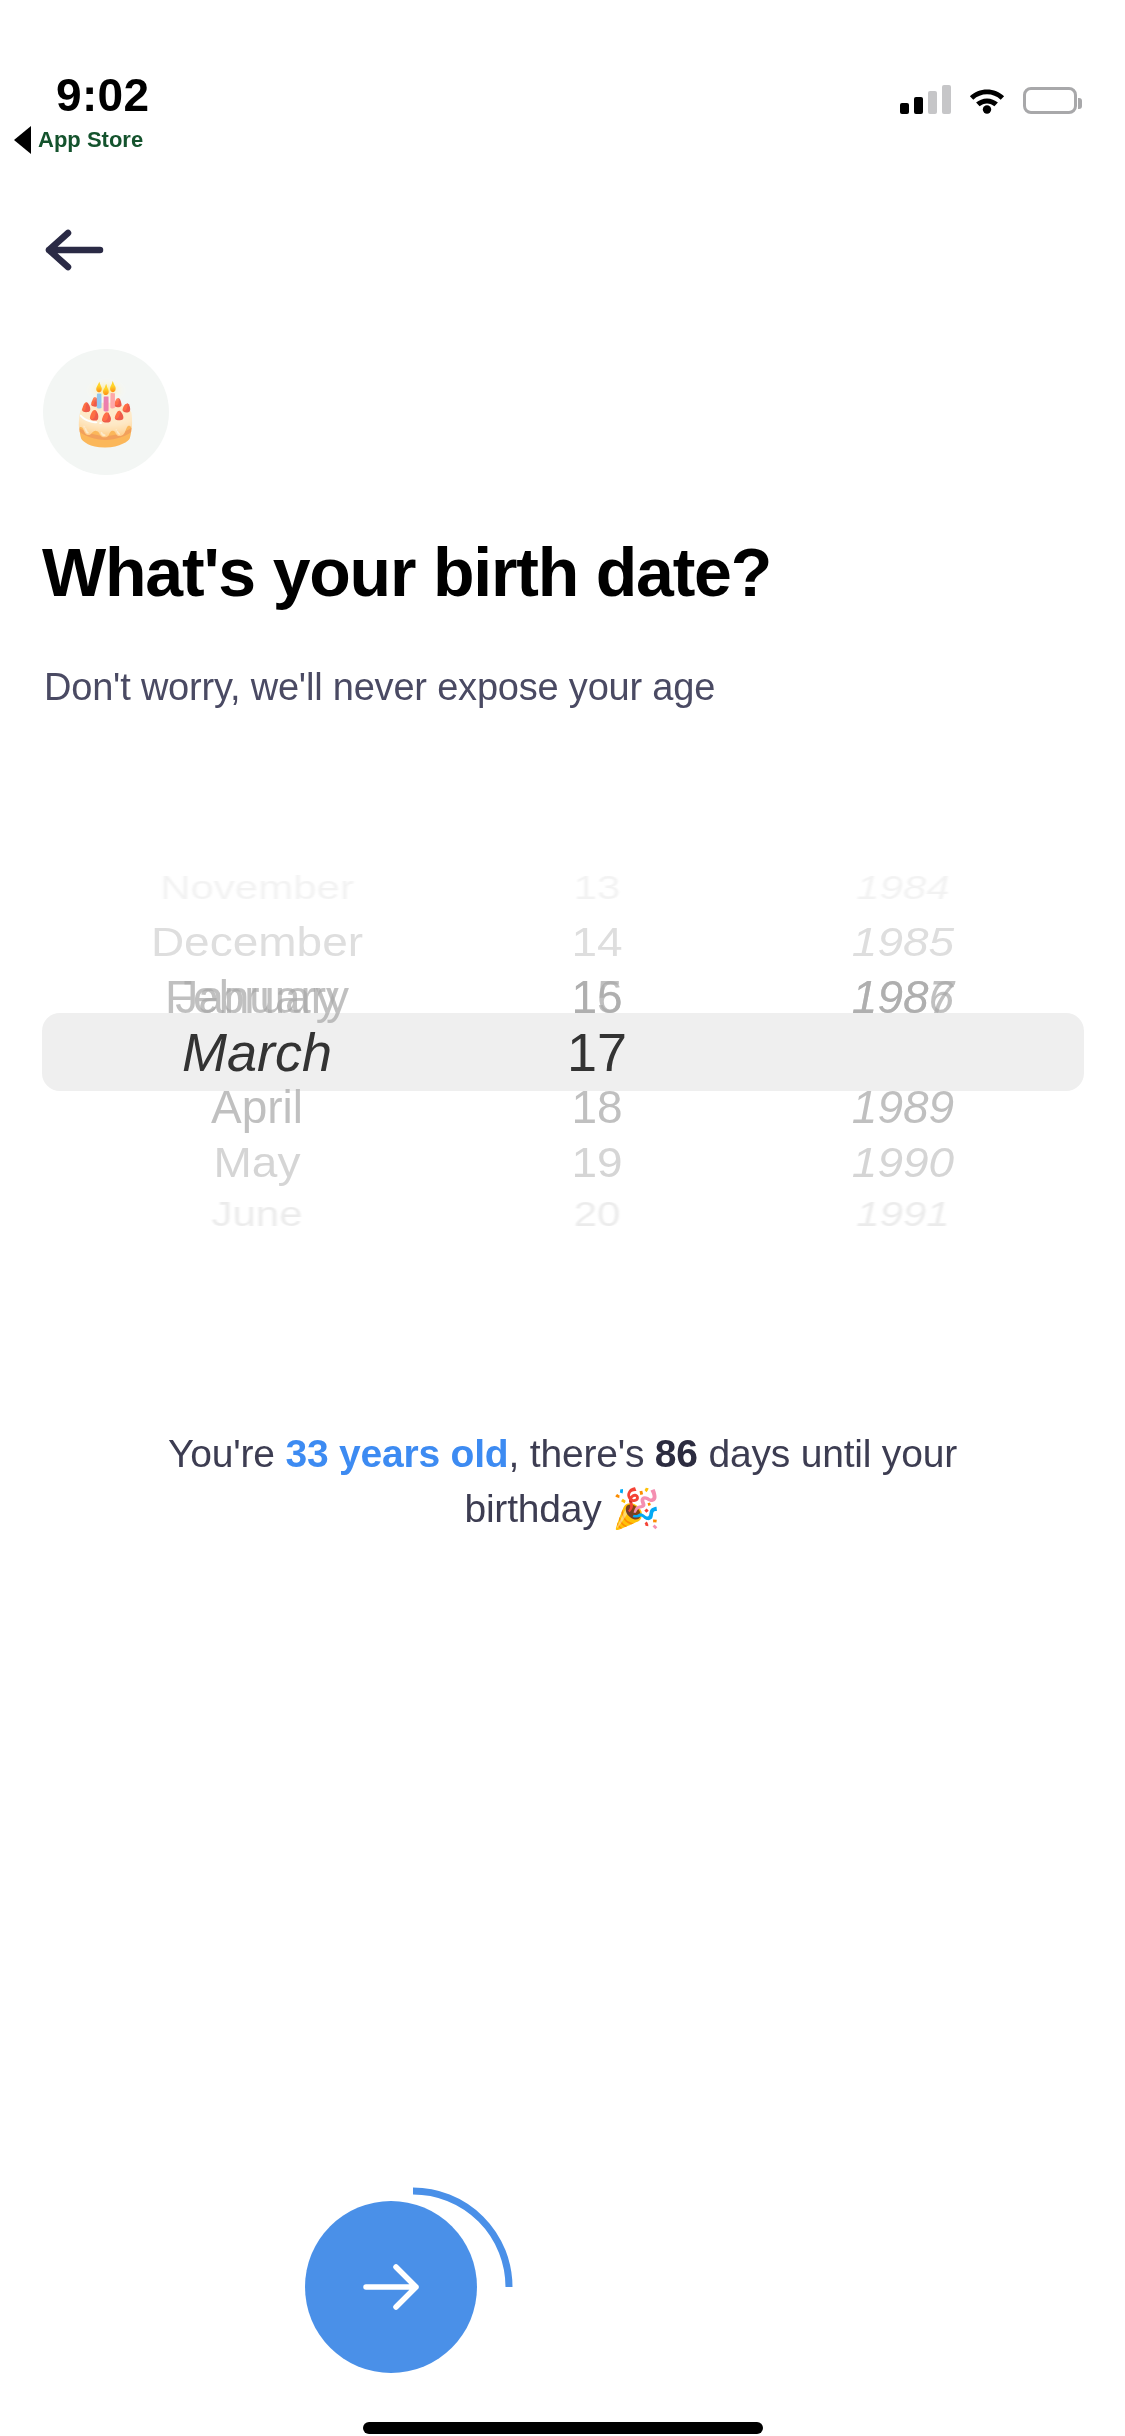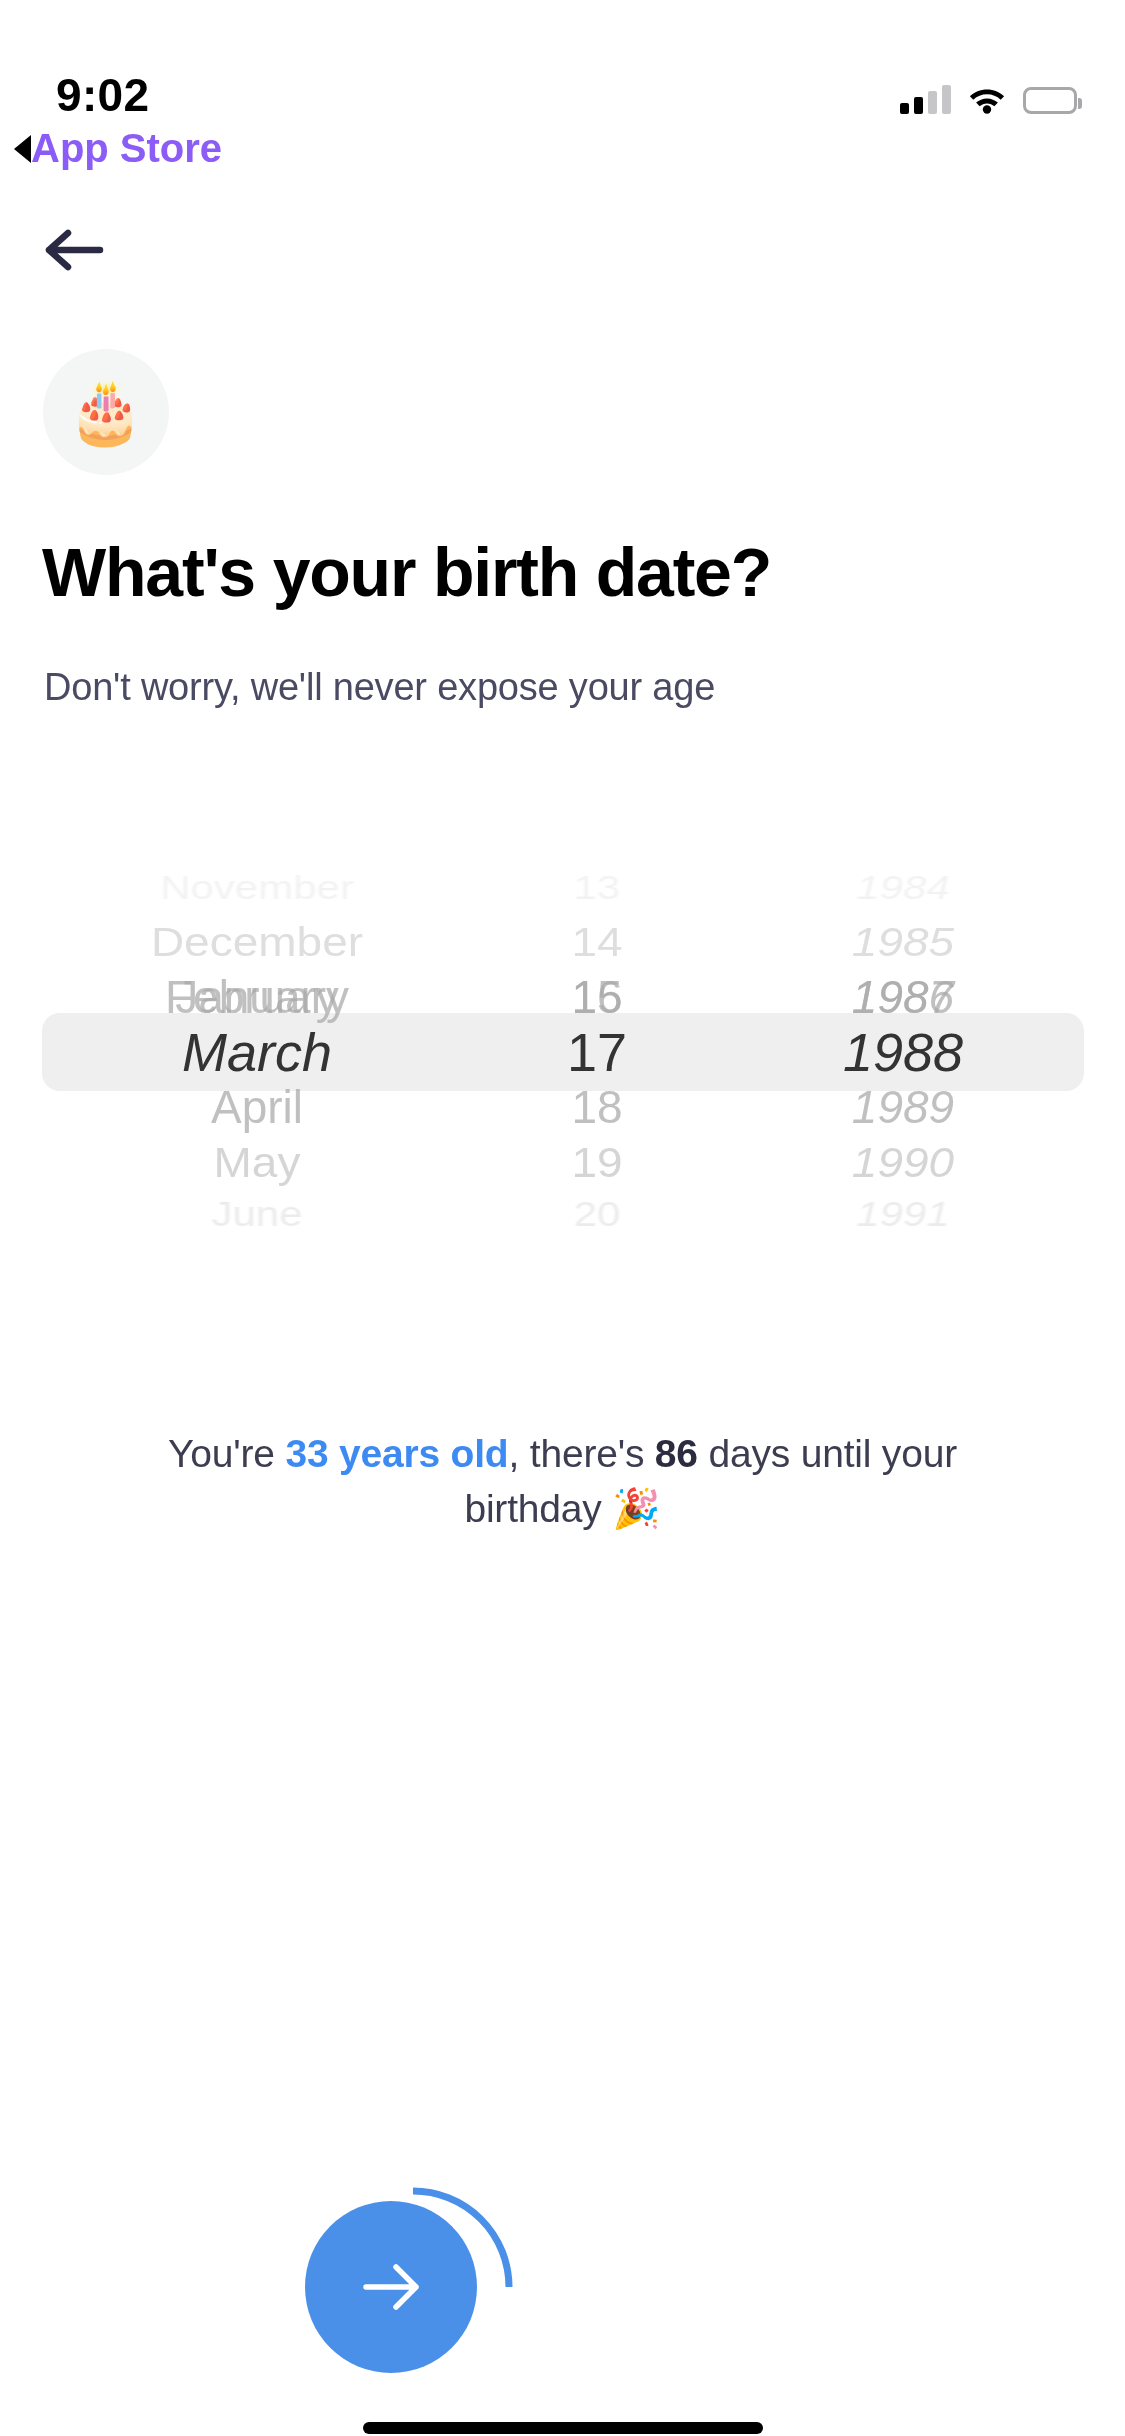--- a/index.html
+++ b/index.html
@@ -22,22 +22,22 @@
     position:absolute; top:0; left:0;
     width:1125px; height:150px;
   }
   #status-time {
     position:absolute; left:56px; top:24px;
     font-size:46px; font-weight:700; color:#000;
     letter-spacing:0.3px;
   }
   #back-to-app {
     position:absolute; left:14px; top:82px;
-    font-size:40px; font-weight:600; color:#8b5cf6;
-    display:flex; align-items:center; 
+    font-size:22px; font-weight:600; color:#14532d;
+    display:flex; align-items:center; gap:7px;
     white-space:nowrap;
   }
   #back-to-app .tri {
     display:inline-block;
     width:0; height:0;
     border-top:14px solid transparent;
     border-bottom:14px solid transparent;
     border-right:17px solid #000;
   }
   #status-right {
@@ -237,21 +237,20 @@
       <div class="wheel-row r5">19</div>
       <div class="wheel-row r6">20</div>
 
     </div>
 
     <div class="wheel" id="wheel-year">
       <div class="wheel-row r0">1984</div>
       <div class="wheel-row r1">1985</div>
       <div class="wheel-row r2">1986</div>
       <div class="wheel-row r2" style="top:88px">1987</div>
-      <div class="wheel-row r3">1988</div>
       <div class="wheel-row r4">1989</div>
       <div class="wheel-row r5">1990</div>
       <div class="wheel-row r6">1991</div>
 
     </div>
   </div>
 
   <div id="age-info"><span>You're </span><span class="accent">33 years old</span><span>, there's </span><span class="strong">86</span><span> days until your birthday </span><span>🎉</span></div>
 
   <div id="next-fab-wrap">

